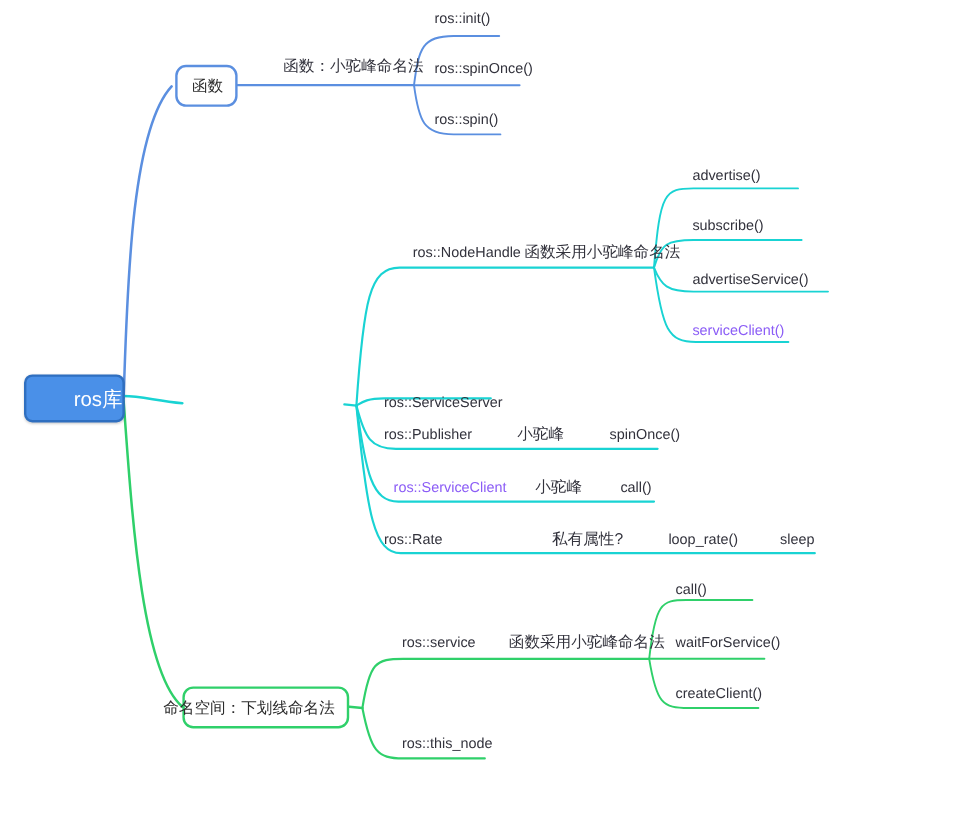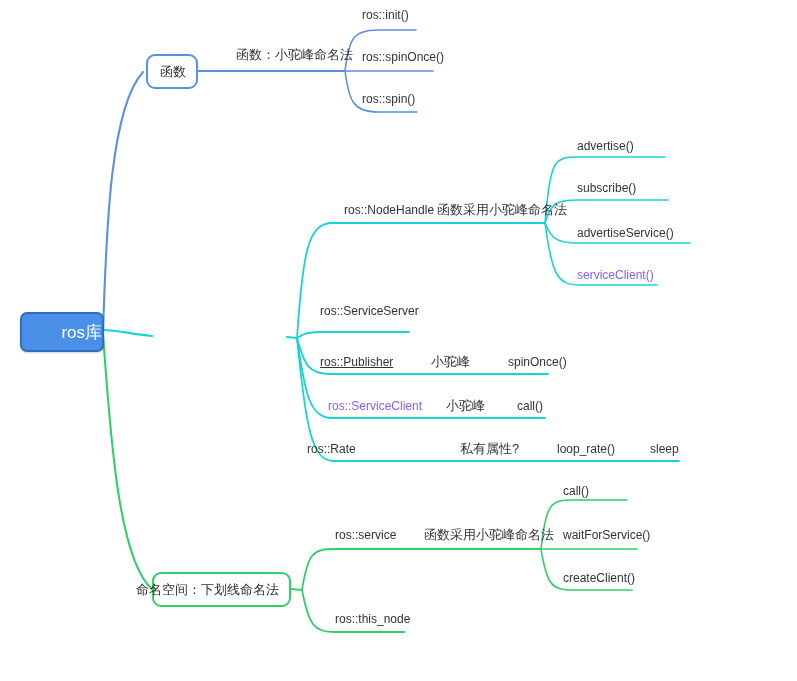--- a/index.html
+++ b/index.html
@@ -123,31 +123,31 @@
   <div class="leaf" style="left:362px;top:92px;">ros::spin()</div>
 
   <div class="leaf" style="left:320px;top:203px;margin-left:24px;">ros::NodeHandle</div>
   <div class="ann" style="left:437px;top:203px;">函数采用小驼峰命名法</div>
 
   <div class="leaf" style="left:577px;top:139px;">advertise()</div>
   <div class="leaf" style="left:577px;top:181px;">subscribe()</div>
   <div class="leaf" style="left:577px;top:226px;">advertiseService()</div>
   <div class="leaf red" style="left:577px;top:268px;">serviceClient()</div>
 
-  <div class="leaf" style="left:320px;top:304px;">ros::ServiceServer</div>
+  <div class="leaf" style="left:320px;top:328px;">ros::ServiceServer</div>
 
-  <div class="leaf" style="left:320px;top:355px;text-decoration:underline;">ros::Publisher</div>
+  <div class="leaf" style="left:320px;top:355px;">ros::Publisher</div>
   <div class="ann" style="left:431px;top:355px;">小驼峰</div>
   <div class="leaf" style="left:508px;top:355px;">spinOnce()</div>
 
   <div class="leaf red" style="left:328px;top:399px;">ros::ServiceClient</div>
   <div class="ann" style="left:446px;top:399px;">小驼峰</div>
   <div class="leaf" style="left:517px;top:399px;">call()</div>
 
-  <div class="leaf" style="left:307px;top:442px;">ros::Rate</div>
+  <div class="leaf" style="left:320px;top:442px;">ros::Rate</div>
   <div class="ann" style="left:460px;top:442px;">私有属性?</div>
   <div class="leaf" style="left:557px;top:442px;">loop_rate()</div>
   <div class="leaf" style="left:650px;top:442px;">sleep</div>
 
   <div class="leaf" style="left:335px;top:528px;">ros::service</div>
   <div class="ann" style="left:424px;top:528px;">函数采用小驼峰命名法</div>
 
   <div class="leaf" style="left:563px;top:484px;">call()</div>
   <div class="leaf" style="left:563px;top:528px;">waitForService()</div>
   <div class="leaf" style="left:563px;top:571px;">createClient()</div>

